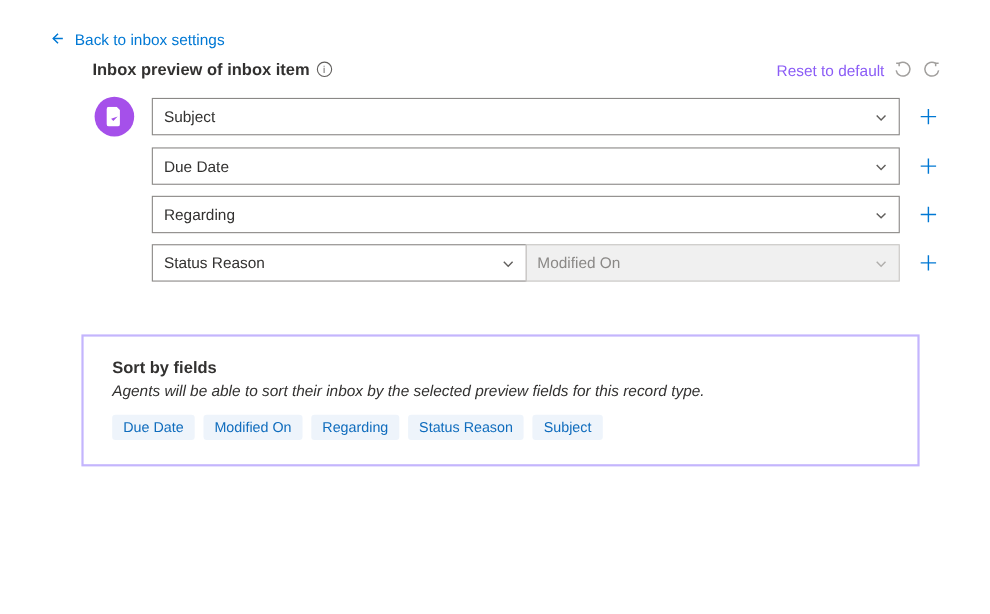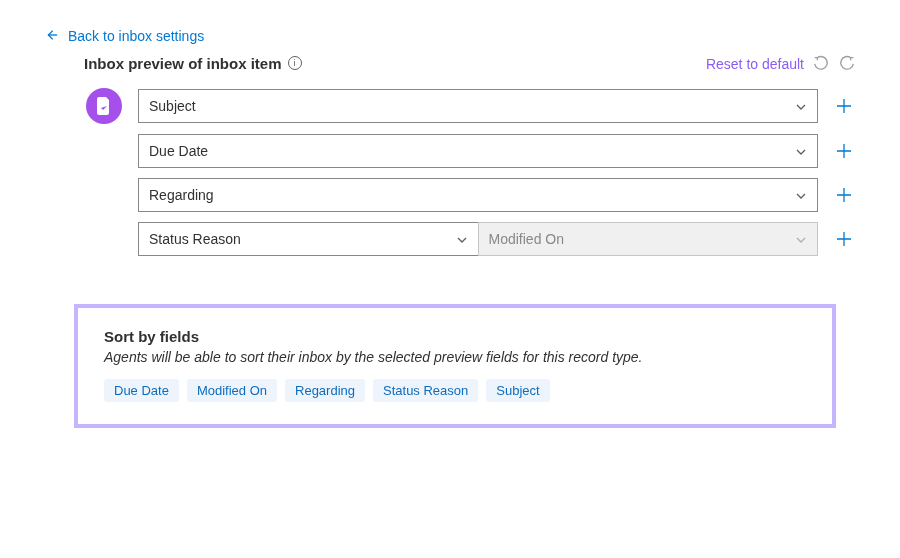--- a/index.html
+++ b/index.html
@@ -139,21 +139,21 @@
     display: flex;
     align-items: center;
     justify-content: center;
     color: #0078d4;
     font-size: 22px;
     cursor: pointer;
   }
 
   .sort-box {
     margin: 48px 20px 0 30px;
-    border: 4px solid #c4b5fd;
+    border: 2px solid #c4b5fd;
     padding: 20px 26px 22px 26px;
   }
   .sort-title {
     font-size: 15px;
     font-weight: 600;
     margin: 0 0 4px 0;
   }
   .sort-desc {
     font-size: 14px;
     color: #323130;

